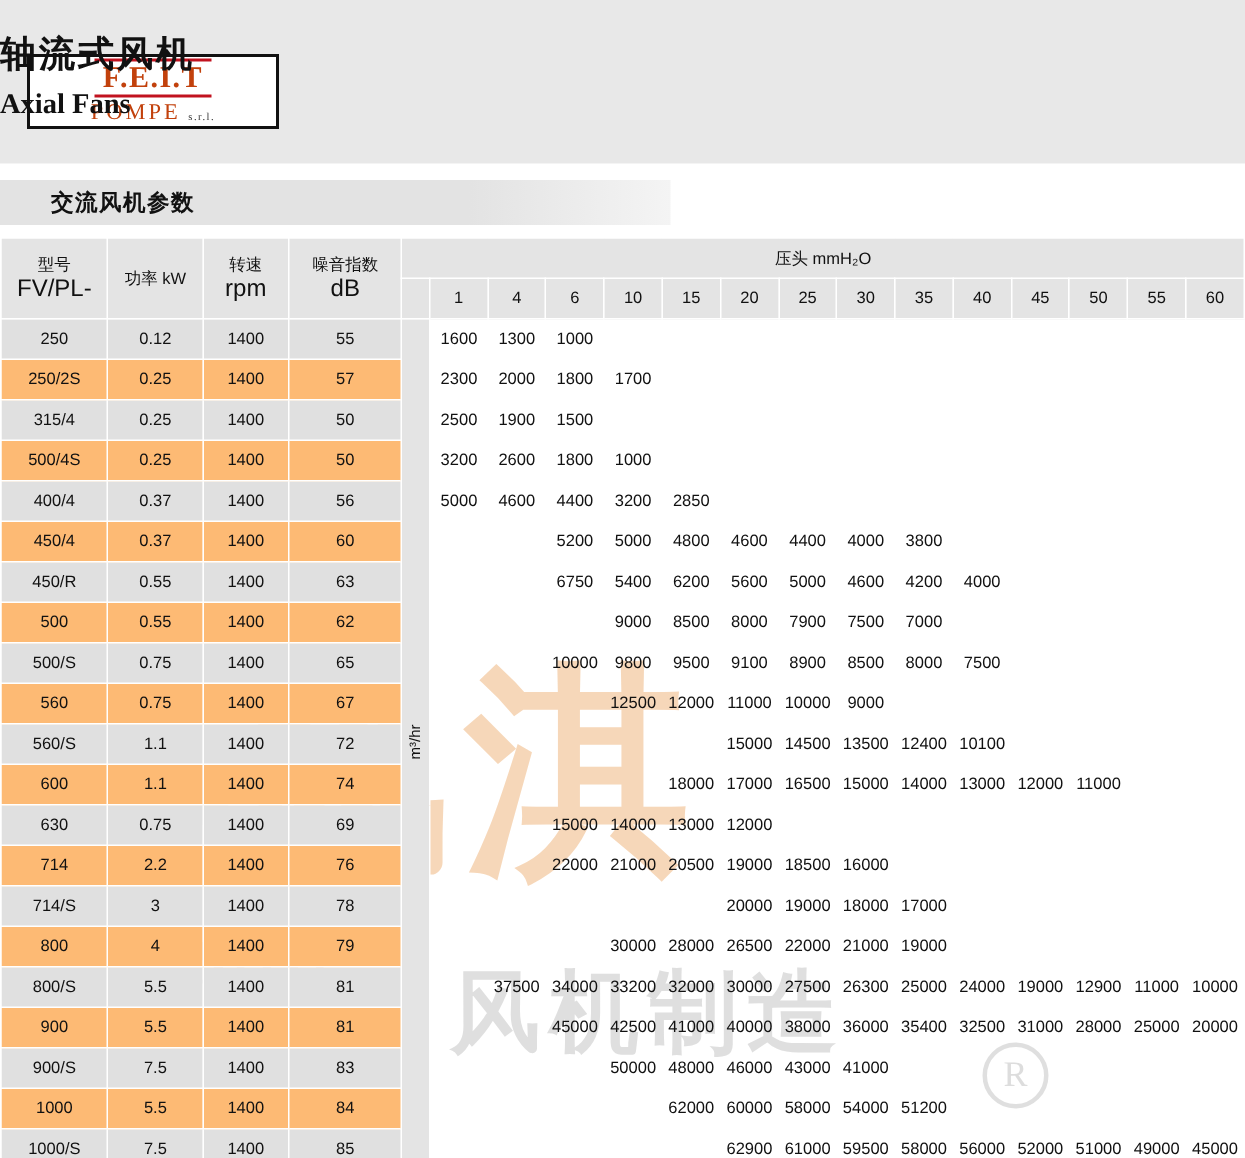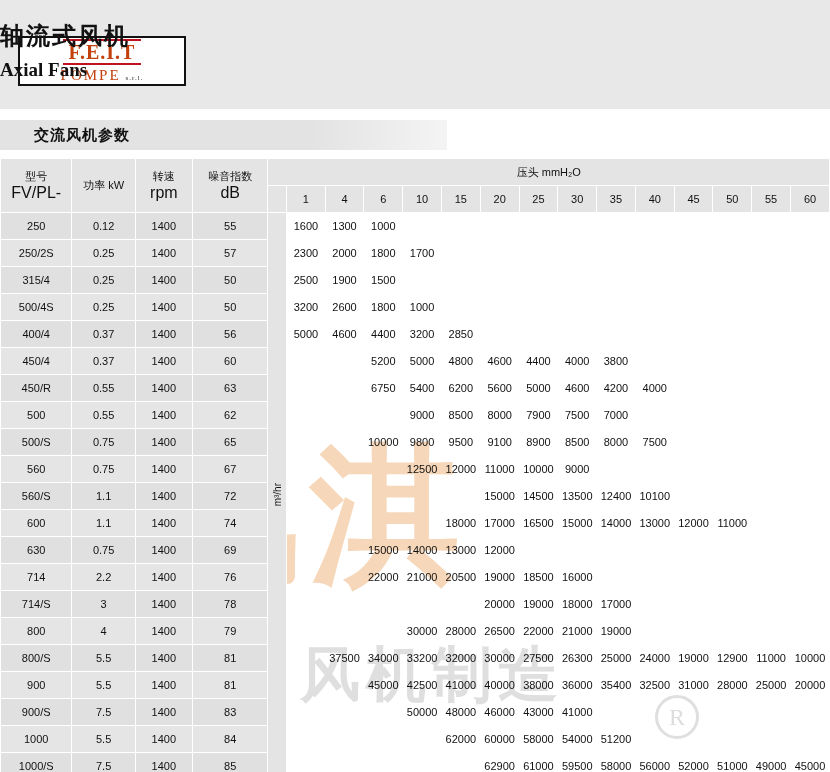--- a/index.html
+++ b/index.html
@@ -181,21 +181,21 @@
     vertical-align: middle;
     padding: 0;
     height: 27px;
     background: #e4e4e4;
   }
   table.spec td.data {
     background: transparent;
     border: none;
     font-size: 11px;
   }
-  tr.alt td.lbl { background: #e5e5e5; }
+  tr.alt td.lbl { background: #fdba74; }
   tr.norm td.lbl { background: #e0e0e0; }
   th.hdr {
     background: #e0e0e0;
     font-family: "DejaVu Sans", sans-serif;
     font-size: 11.5px;
     font-weight: normal;
     margin-left: 44px;
   }
   th.hdr-press {
     background: #e0e0e0;

